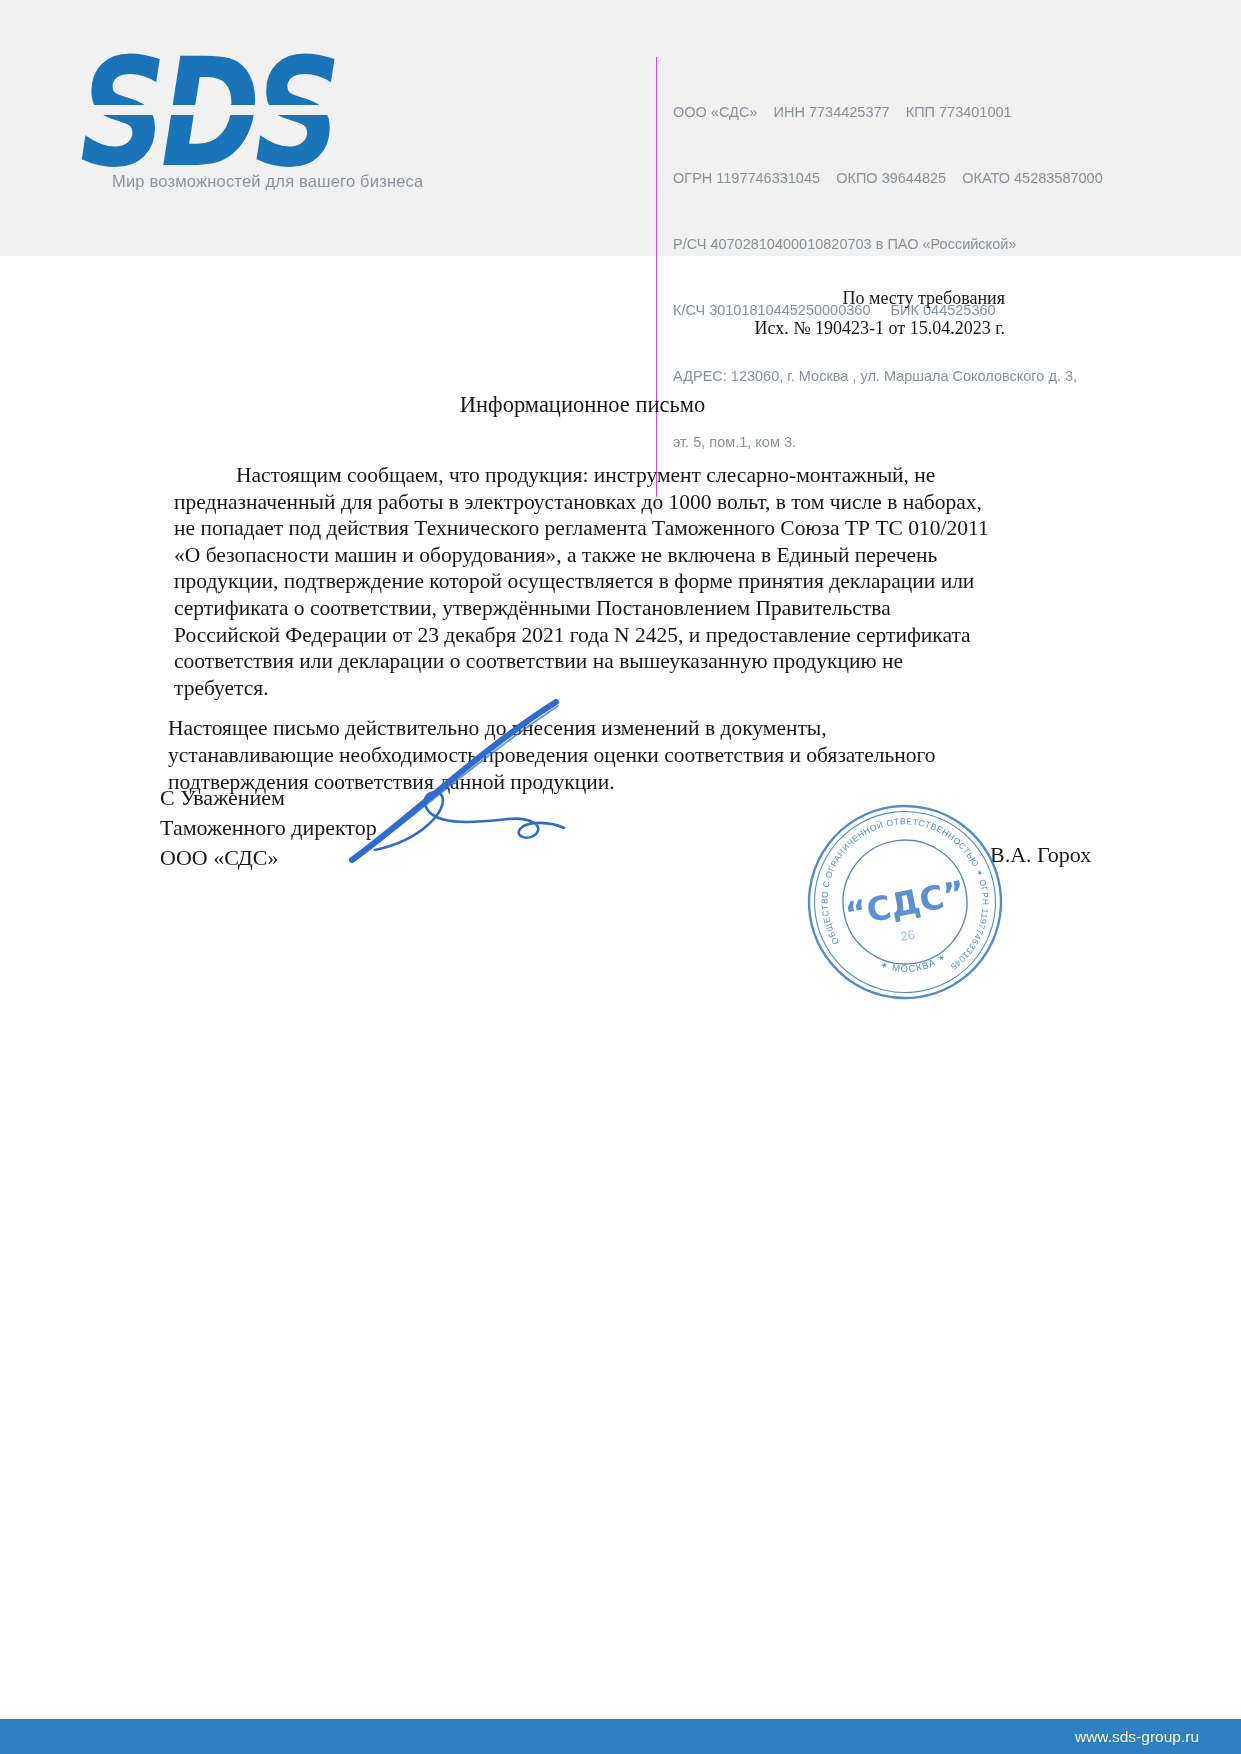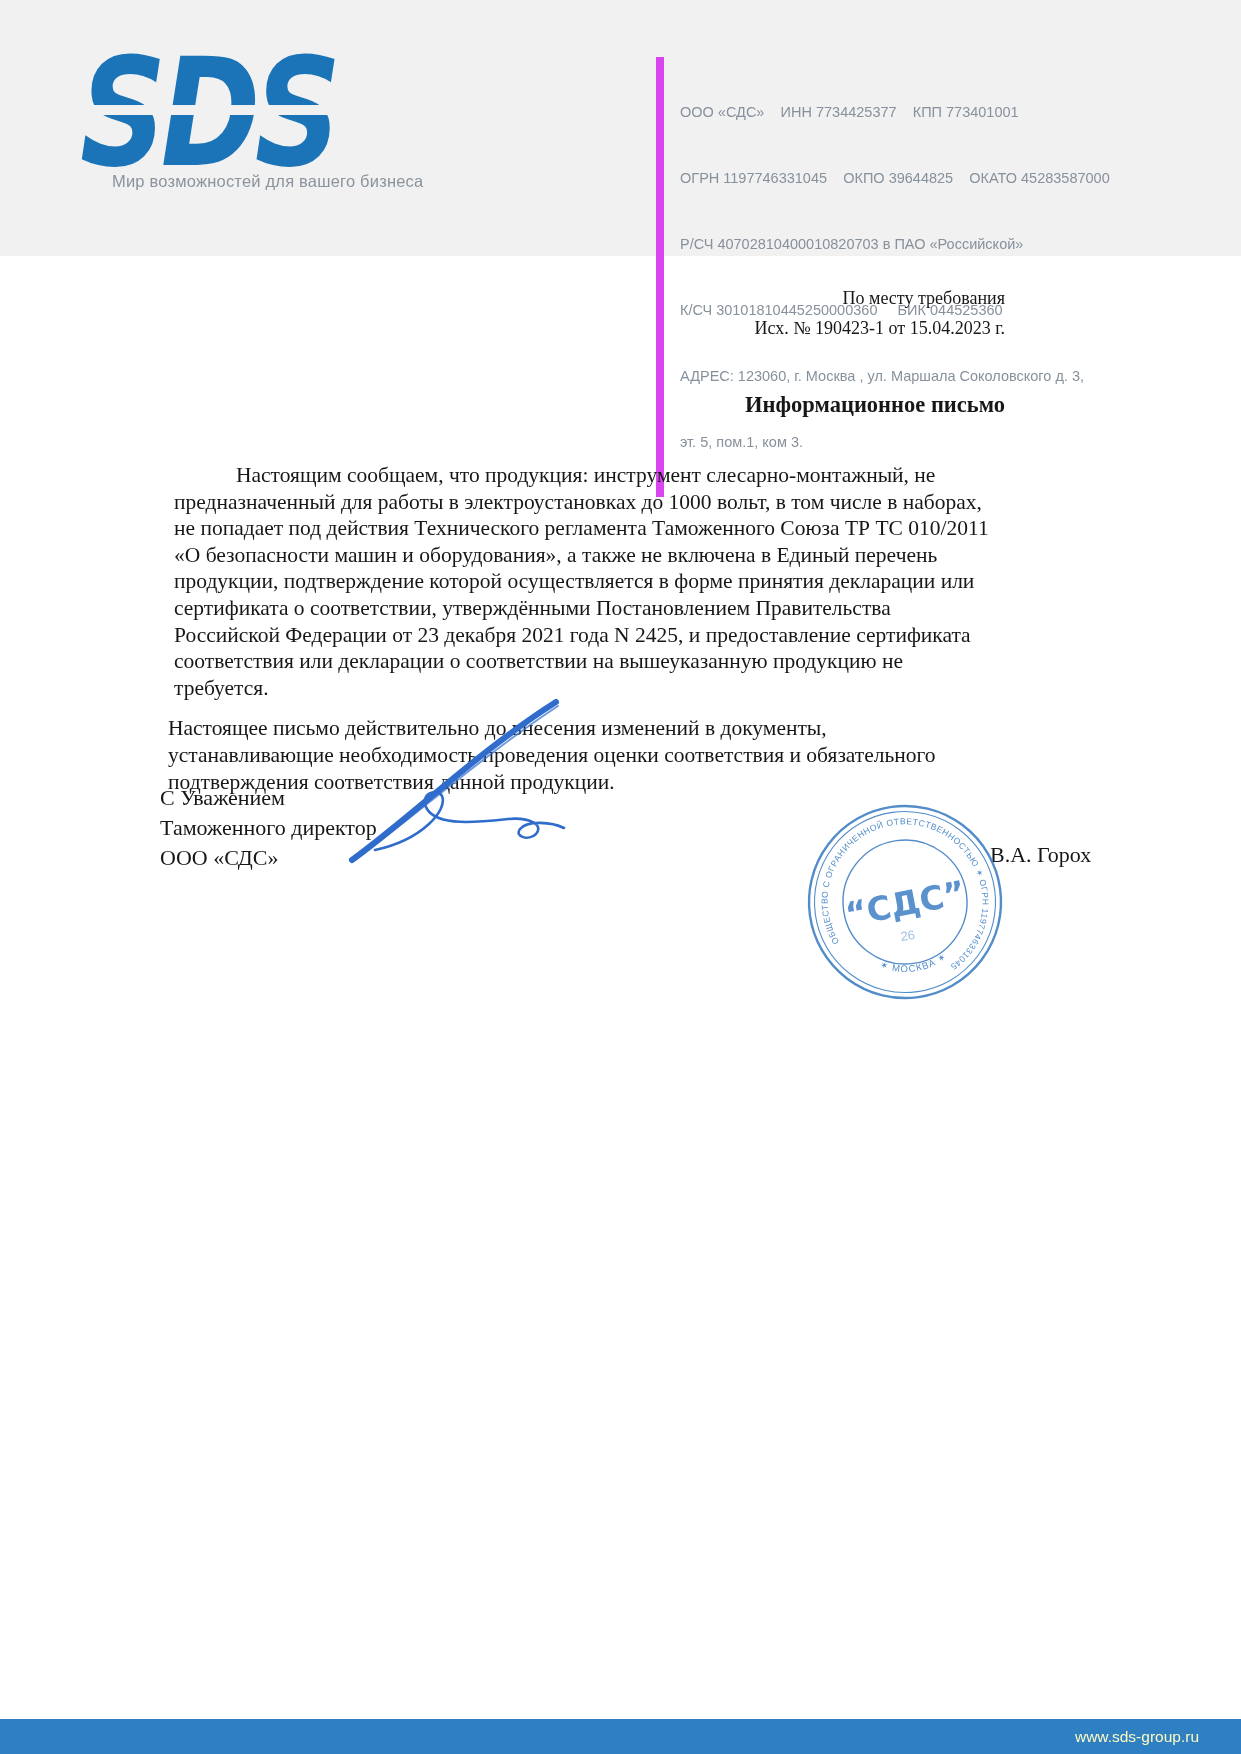--- a/index.html
+++ b/index.html
@@ -7,29 +7,29 @@
         font-family:"Liberation Serif",serif;color:#171717;}
 
   
   .header{position:absolute;left:0;top:0;width:1241px;height:256px;background:#f1f1f2;}
   .logo-text{position:absolute;left:80px;top:38px;font-family:"DejaVu Sans",sans-serif;
              font-weight:bold;font-style:italic;font-size:150px;line-height:150px;
              color:#1b74b8;letter-spacing:-7px;transform:scaleX(0.80);transform-origin:left top;}
   .logo-stripe{position:absolute;left:70px;top:105px;width:300px;height:10px;background:#f1f1f2;}
   .tagline{position:absolute;left:92px;top:172px;font-family:"Liberation Sans",sans-serif;
            font-size:16.5px;letter-spacing:.2px;color:#8b949c;margin-left:20px;}
-  .requisites{position:absolute;left:656px;top:57px;border-left:8px solid #d946ef;
+  .requisites{position:absolute;left:656px;top:57px;border-left:1px solid #d946ef;
               padding-left:16px;font-family:"Liberation Sans",sans-serif;font-size:14.5px;
               line-height:22px;color:#87919b;white-space:pre-wrap;}
 
   
   .addressee{position:absolute;top:283px;right:236px;text-align:right;
              font-size:18px;line-height:30px;}
-  .letter-title{position:absolute;top:392px;left:160px;width:845px;text-align:right;
-                font-size:22.5px;font-weight:bold;}
+  .letter-title{position:absolute;top:392px;left:160px;width:845px;text-align:center;
+                font-size:22.5px;}
   .paragraphs{position:absolute;top:448px;left:160px;width:845px;
               font-size:21.5px;line-height:26.6px;}
   .p1{text-indent:62px;margin:14px;}
   .p2{margin:8px;}
   .signoff{position:absolute;top:783px;left:160px;font-size:22px;line-height:30px;}
   .name{position:absolute;top:842px;left:990px;font-size:22px;}
 
   .signature-svg{position:absolute;left:330px;top:688px;}
   .stamp-svg{position:absolute;left:805px;top:802px;opacity:.9;}
 

